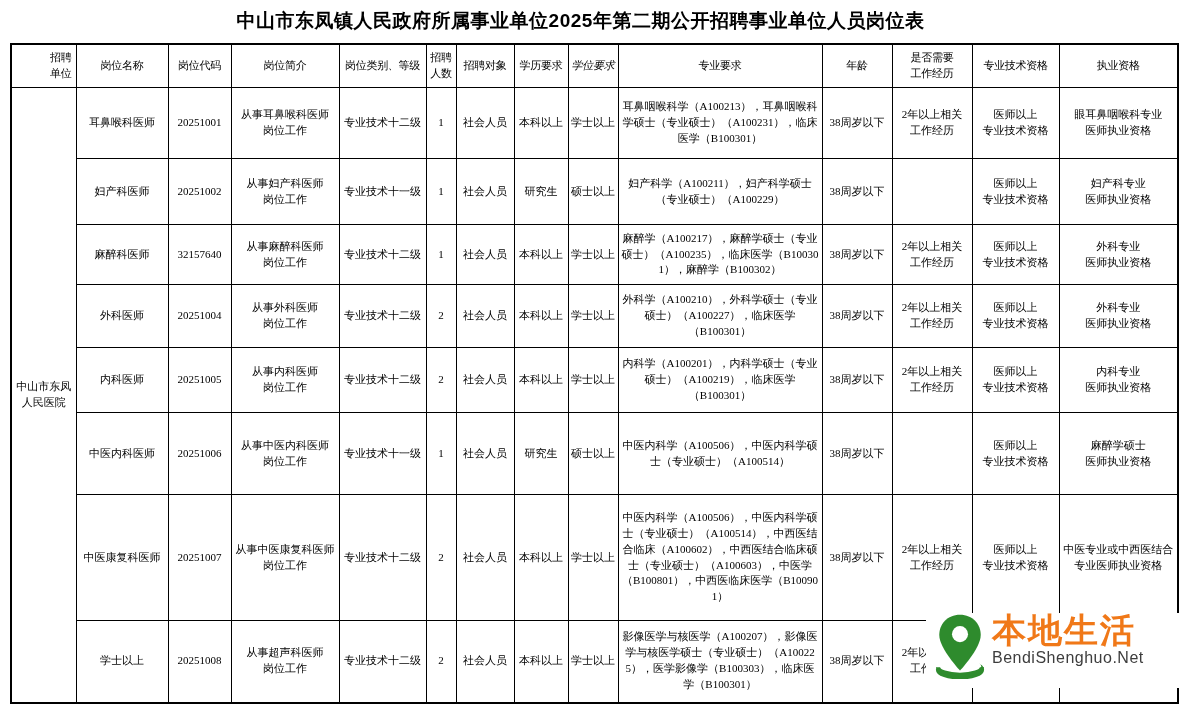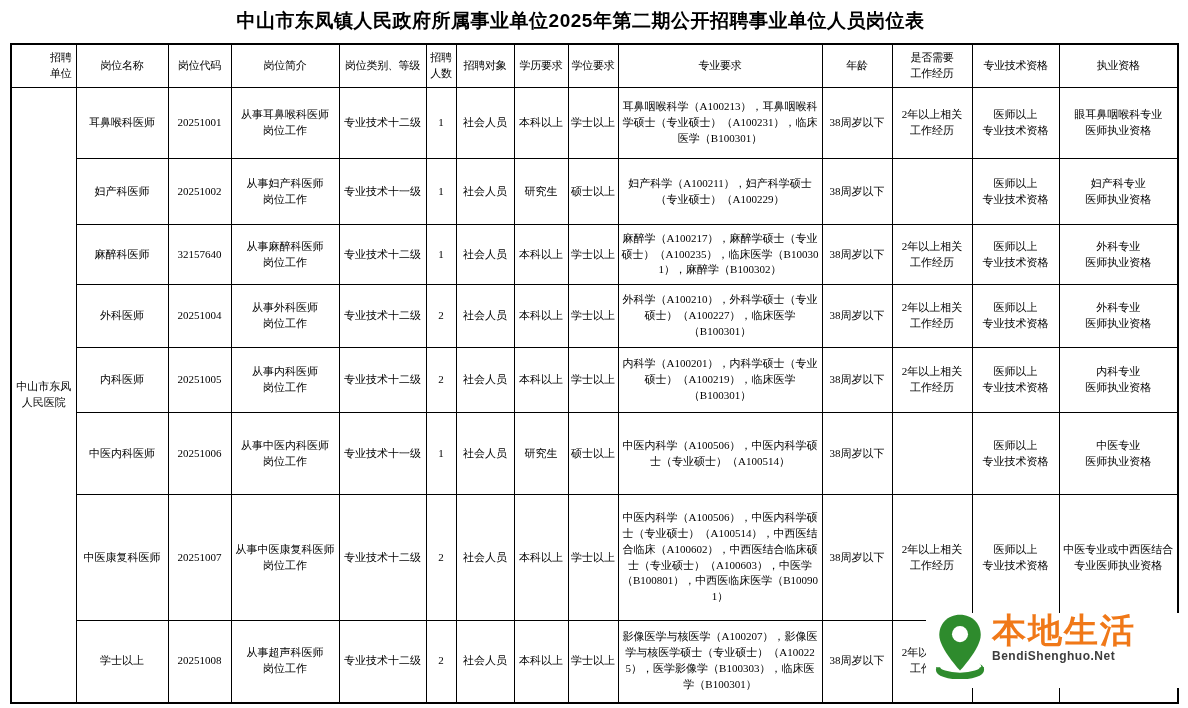--- a/index.html
+++ b/index.html
@@ -13,21 +13,21 @@
        font-size:11px;line-height:1.45;padding:1px 2px;white-space:pre-line;
        word-break:break-all;overflow:hidden;}
   .job-table th{font-weight:normal;letter-spacing:-0.3px;}
   .employer-cell{letter-spacing:0;}
   .watermark{position:absolute;left:926px;top:613px;width:262px;height:75px;
        background:#fff;display:flex;z-index:5;}
   .wm-pin{flex:0 0 auto;margin:0 6px 0 8px;}
   .wm-text{display:flex;flex-direction:column;align-items:flex-start;}
   .wm-brand{font-size:34px;font-weight:bold;line-height:1.05;letter-spacing:2px;
        font-family:"Liberation Sans","DejaVu Sans",sans-serif;}
-  .wm-site{font-size:12px;font-weight:bold;line-height:1;margin-top:1px;
+  .wm-site{font-size:16px;font-weight:normal;line-height:1;margin-top:1px;
        font-family:"Liberation Sans","DejaVu Sans",sans-serif;letter-spacing:0.5px;}
 </style>
 </head>
 <body>
 
 <div class="page-title">中山市东凤镇人民政府所属事业单位2025年第二期公开招聘事业单位人员岗位表</div>
 
 <table class="job-table">
   <colgroup>
     <col style="width:65px">
@@ -49,21 +49,21 @@
       <tr>
         <th style="height: 40px; padding-left: 36px;">招聘单位</th>
         <th style="height: 40px;">岗位名称</th>
         <th style="height: 40px;">岗位代码</th>
         <th style="height: 40px;">岗位简介</th>
         <th style="height: 40px;">岗位类别、等级</th>
         <th style="height: 40px;">招聘
 人数</th>
         <th style="height: 40px;">招聘对象</th>
         <th style="height: 40px;">学历要求</th>
-        <th style="height: 40px;">学位要求</th>
+        <th style="height: 40px; font-style: italic;">学位要求</th>
         <th style="height: 40px; margin-top: 26px;">专业要求</th>
         <th style="height: 40px; margin-top: 24px;">年龄</th>
         <th style="height: 40px;">是否需要
 工作经历</th>
         <th style="height: 40px;">专业技术资格</th>
         <th style="height: 40px;">执业资格</th>
       </tr>
     </thead>
   <tbody>
       <tr style="height: 71px;">
@@ -173,21 +173,21 @@
         <td>专业技术十一级</td>
         <td>1</td>
         <td>社会人员</td>
         <td>研究生</td>
         <td>硕士以上</td>
         <td>中医内科学（A100506），中医内科学硕士（专业硕士）（A100514）</td>
         <td>38周岁以下</td>
         <td></td>
         <td>医师以上
 专业技术资格</td>
-        <td>中医专业
+        <td>麻醉学硕士
 医师执业资格</td>
       </tr>
       <tr style="height: 126px;">
         <td>中医康复科医师</td>
         <td>20251007</td>
         <td>从事中医康复科医师
 岗位工作</td>
         <td>专业技术十二级</td>
         <td>2</td>
         <td>社会人员</td>

